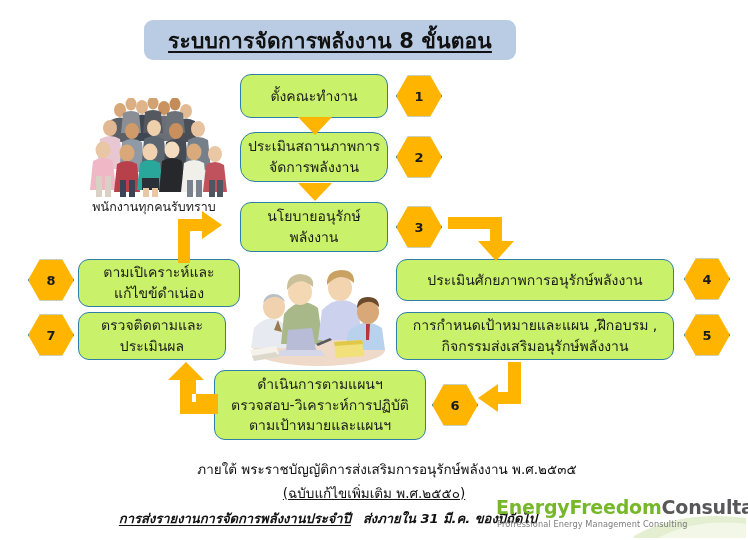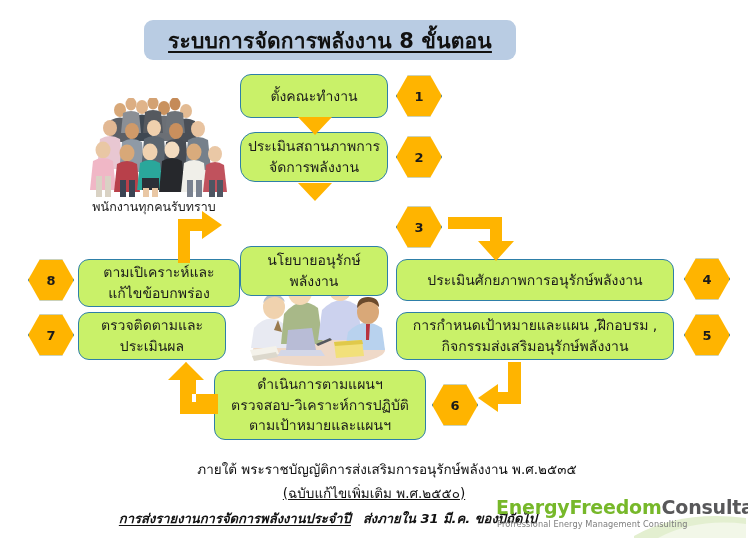--- a/index.html
+++ b/index.html
@@ -294,21 +294,21 @@
 
   <div class="pbox" style="left:240px; top:74px; width:148px; height:44px;">
     <span>ตั้งคณะทำงาน</span>
   </div>
 
   <div class="pbox" style="left:240px; top:132px; width:148px; height:50px;border-radius:15px;">
     <span>ประเมินสถานภาพการ</span>
     <span>จัดการพลังงาน</span>
   </div>
 
-  <div class="pbox" style="left:240px; top:202px; width:148px; height:50px;margin-top:44px;">
+  <div class="pbox" style="left:240px; top:202px; width:148px; height:50px;">
     <span>นโยบายอนุรักษ์</span>
     <span>พลังงาน</span>
   </div>
 
   <div class="pbox" style="left:396px; top:259px; width:278px; height:40px;">
     <span>ประเมินศักยภาพการอนุรักษ์พลังงาน</span>
   </div>
 
   <div class="pbox" style="left:396px; top:312px; width:278px; height:48px;">
     <span>การกำหนดเป้าหมายและแผน ,ฝึกอบรม ,</span>
@@ -321,21 +321,21 @@
     <span>ตามเป้าหมายและแผนฯ</span>
   </div>
 
   <div class="pbox" style="left:78px; top:312px; width:148px; height:48px;">
     <span>ตรวจติดตามและ</span>
     <span>ประเมินผล</span>
   </div>
 
   <div class="pbox" style="left:78px; top:259px; width:162px; height:48px;">
     <span>ตามเปิเคราะห์และ</span>
-    <span>แก้ไขข้อบกพร่อง</span>
+    <span>แก้ไขข้ดำเน่อง</span>
   </div>
 
   <div class="hex" style="left:396px; top:75px;">
     <div class="hexshape"></div>
     <div class="hexnum">1</div>
   </div>
   <div class="hex" style="left:396px; top:136px;">
     <div class="hexshape"></div>
     <div class="hexnum">2</div>
   </div>

